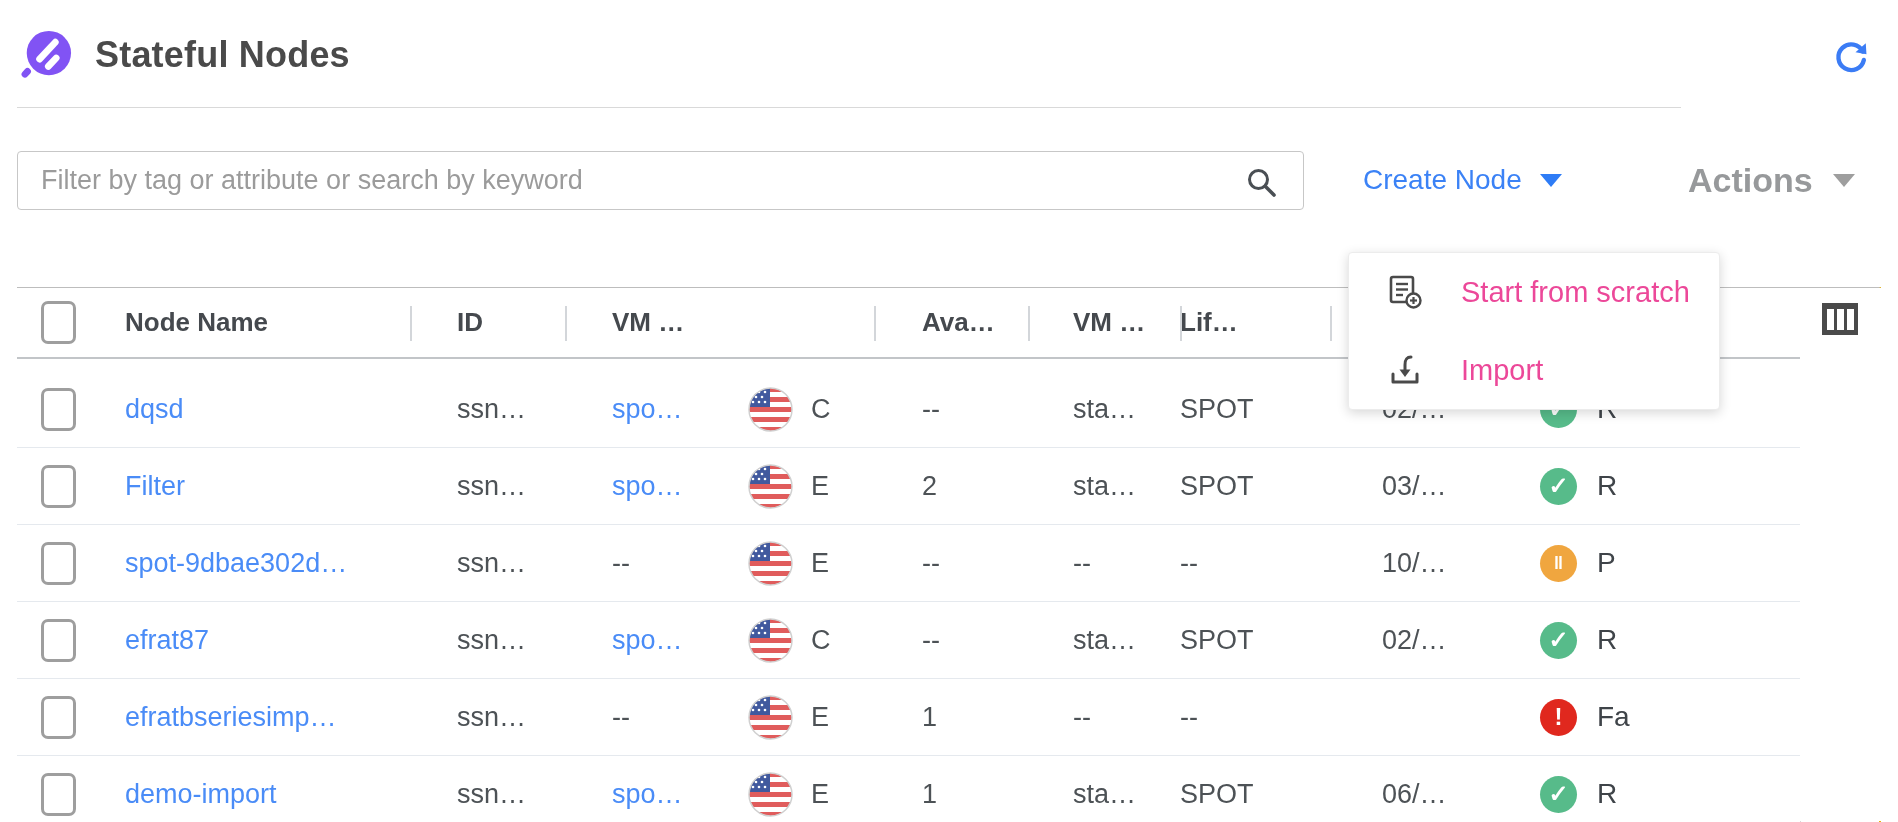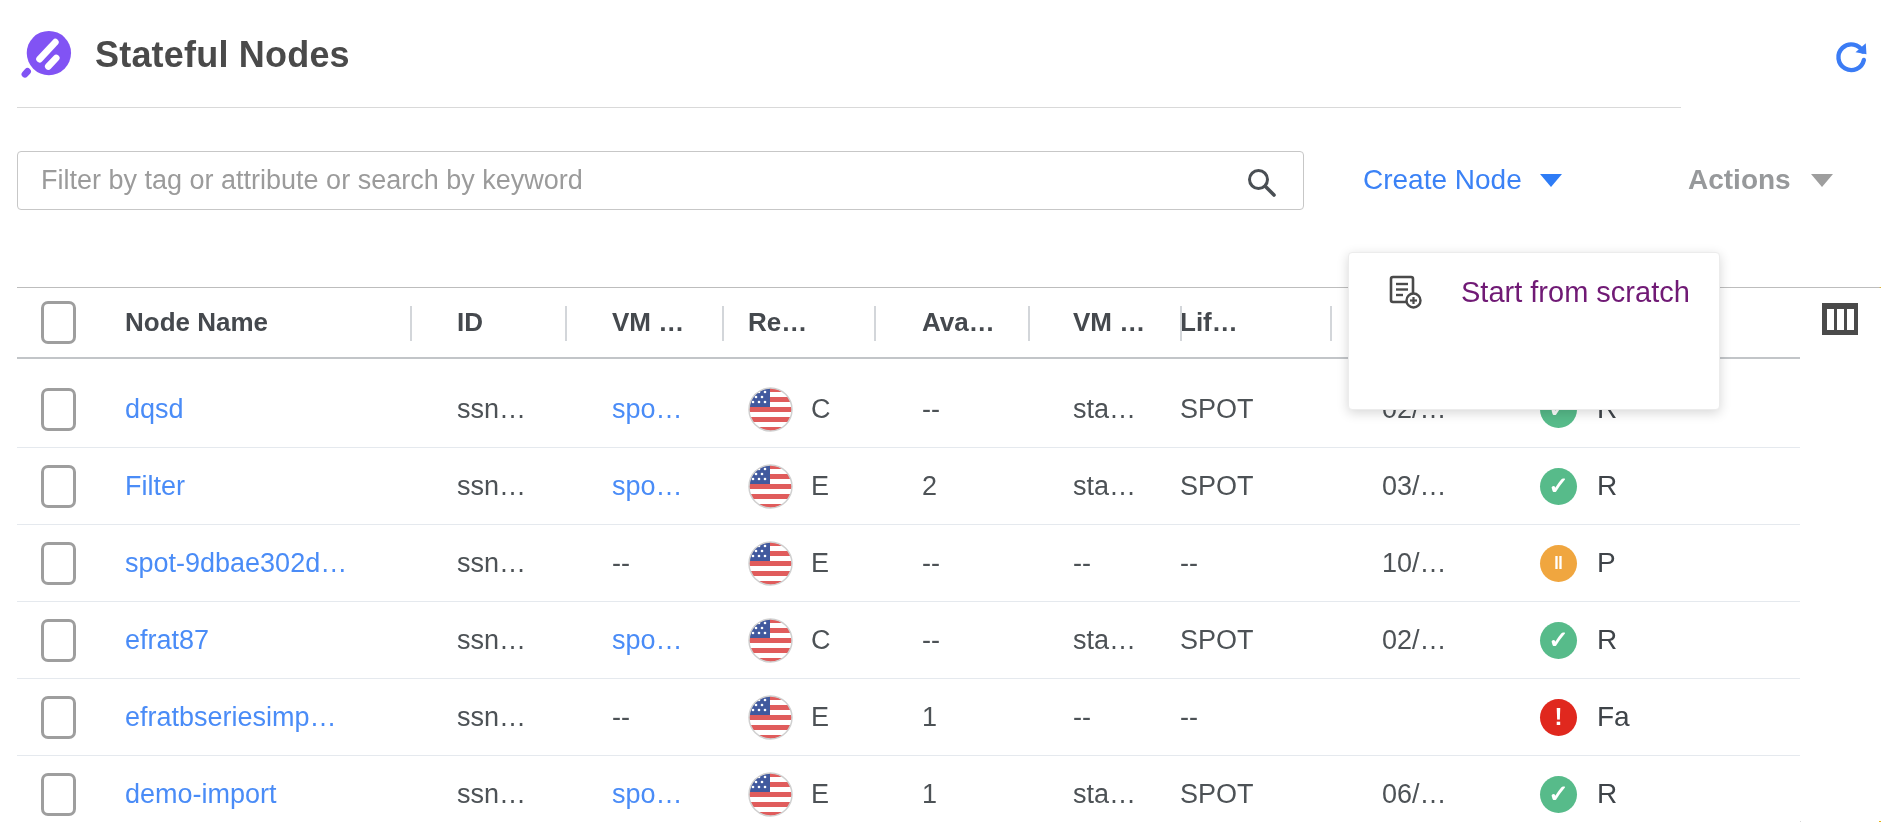--- a/index.html
+++ b/index.html
@@ -22,29 +22,29 @@
                   font-family:Liberation Sans, sans-serif;}
   .filter-input::placeholder { color:#9b9b9b; opacity:1; }
   .search-ic { position:absolute; right:26px; top:14px; width:32px; height:32px; pointer-events:none; }
 
   .create-node-btn { position:absolute; left:1363px; top:160px; height:40px; background:none; border:none;
                      cursor:pointer; display:flex; align-items:center; gap:18px; }
   .create-node-btn .lbl { font-size:28px; font-weight:400; color:#3b82f6; font-family:"Liberation Sans", sans-serif;}
   .caret { width:0; height:0; border-left:11px solid transparent; border-right:11px solid transparent; border-top:13px solid #2e7cf6; }
   .actions-btn { position:absolute; left:1688px; top:160px; height:40px; background:none; border:none;
                  cursor:pointer; display:flex; align-items:center; gap:20px; }
-  .actions-btn .lbl { font-size:28px; font-weight:700; color:#97999b; font-family:"Liberation Sans", sans-serif;}
+  .actions-btn .lbl { font-size:34px; font-weight:700; color:#97999b; font-family:"Liberation Sans", sans-serif;}
   .caret.gray { border-top-color:#9e9e9e; }
 
   
   .menu { position:absolute; left:1348px; top:252px; width:372px; height:158px; background:#fff;
           border:1px solid #ececec; border-radius:4px; box-shadow:0 3px 12px rgba(0,0,0,.16); z-index:20; }
   .menu-item { position:relative; height:78px; display:flex; align-items:center; cursor:pointer; }
   .menu-item .mi-ic { position:absolute; left:38px; width:36px; height:36px; }
-  .menu-item .mi-lbl { position:absolute; left:112px; font-size:29px; color:#701a75; }
+  .menu-item .mi-lbl { position:absolute; left:112px; font-size:29px; color:#ec4899; }
 
   
   .table { position:absolute; left:17px; top:287px; width:1864px; height:535px;
            border-top:1px solid #bdbdbd; border-right:2px solid #eab308; }
   .thead { position:absolute; left:0; top:0; width:1864px; height:71px; border-bottom:2px solid #c2c5c8; }
   .cell { position:absolute; top:0; height:100%; display:flex; align-items:center; overflow:hidden; white-space:nowrap; }
   .thead .cell { font-size:26px; font-weight:700; color:#45494e; }
   .has-sep::before { content:""; position:absolute; left:0; top:18px; width:2px; height:35px; background:#d3d6da; }
 
   .c-check  { left:0;    width:83px;  justify-content:center; }
@@ -127,32 +127,39 @@
         <rect x="4" y="3" width="22" height="25" rx="2" fill="none" stroke="#4a4a4a" stroke-width="2.6"></rect>
         <line x1="9" y1="10" x2="21" y2="10" stroke="#4a4a4a" stroke-width="2.4"></line>
         <line x1="9" y1="15.5" x2="21" y2="15.5" stroke="#4a4a4a" stroke-width="2.4"></line>
         <line x1="9" y1="21" x2="16" y2="21" stroke="#4a4a4a" stroke-width="2.4"></line>
         <circle cx="26.5" cy="26.5" r="7" fill="#ffffff" stroke="#4a4a4a" stroke-width="2.4"></circle>
         <line x1="26.5" y1="23" x2="26.5" y2="30" stroke="#4a4a4a" stroke-width="2.2"></line>
         <line x1="23" y1="26.5" x2="30" y2="26.5" stroke="#4a4a4a" stroke-width="2.2"></line>
       </svg>
       <span class="mi-lbl">Start from scratch</span>
     </div>
+    <div class="menu-item">
+      <svg class="mi-ic" viewBox="0 0 36 36">
+        <path d="M6 22 v8 h24 v-8" fill="none" stroke="#4a4a4a" stroke-width="3" stroke-linecap="round" stroke-linejoin="round"></path>
+        <path d="M24 5 c-6 0 -6 5 -6 8 v7" fill="none" stroke="#4a4a4a" stroke-width="3" stroke-linecap="round"></path>
+        <polygon points="18,25 12.5,17.5 23.5,17.5" fill="#4a4a4a"></polygon>
+      </svg>
+      <span class="mi-lbl">Import</span>
+    </div>
   </div>
 
   <div class="table">
 
     <div class="thead">
       <div class="cell c-check">
         <div class="checkbox"></div>
       </div>
       <div class="cell c-name">Node Name</div>
       <div class="cell c-id has-sep">ID</div>
       <div class="cell c-vm1 has-sep">VM …</div>
-      <div class="cell c-region has-sep">Re…</div>
       <div class="cell c-ava has-sep">Ava…</div>
       <div class="cell c-vm2 has-sep">VM …</div>
       <div class="cell c-lif has-sep">Lif…</div>
       <div class="cell c-date has-sep"></div>
     </div>
 
     <div class="rows">
 
       <div class="trow">
         <div class="cell c-check">

